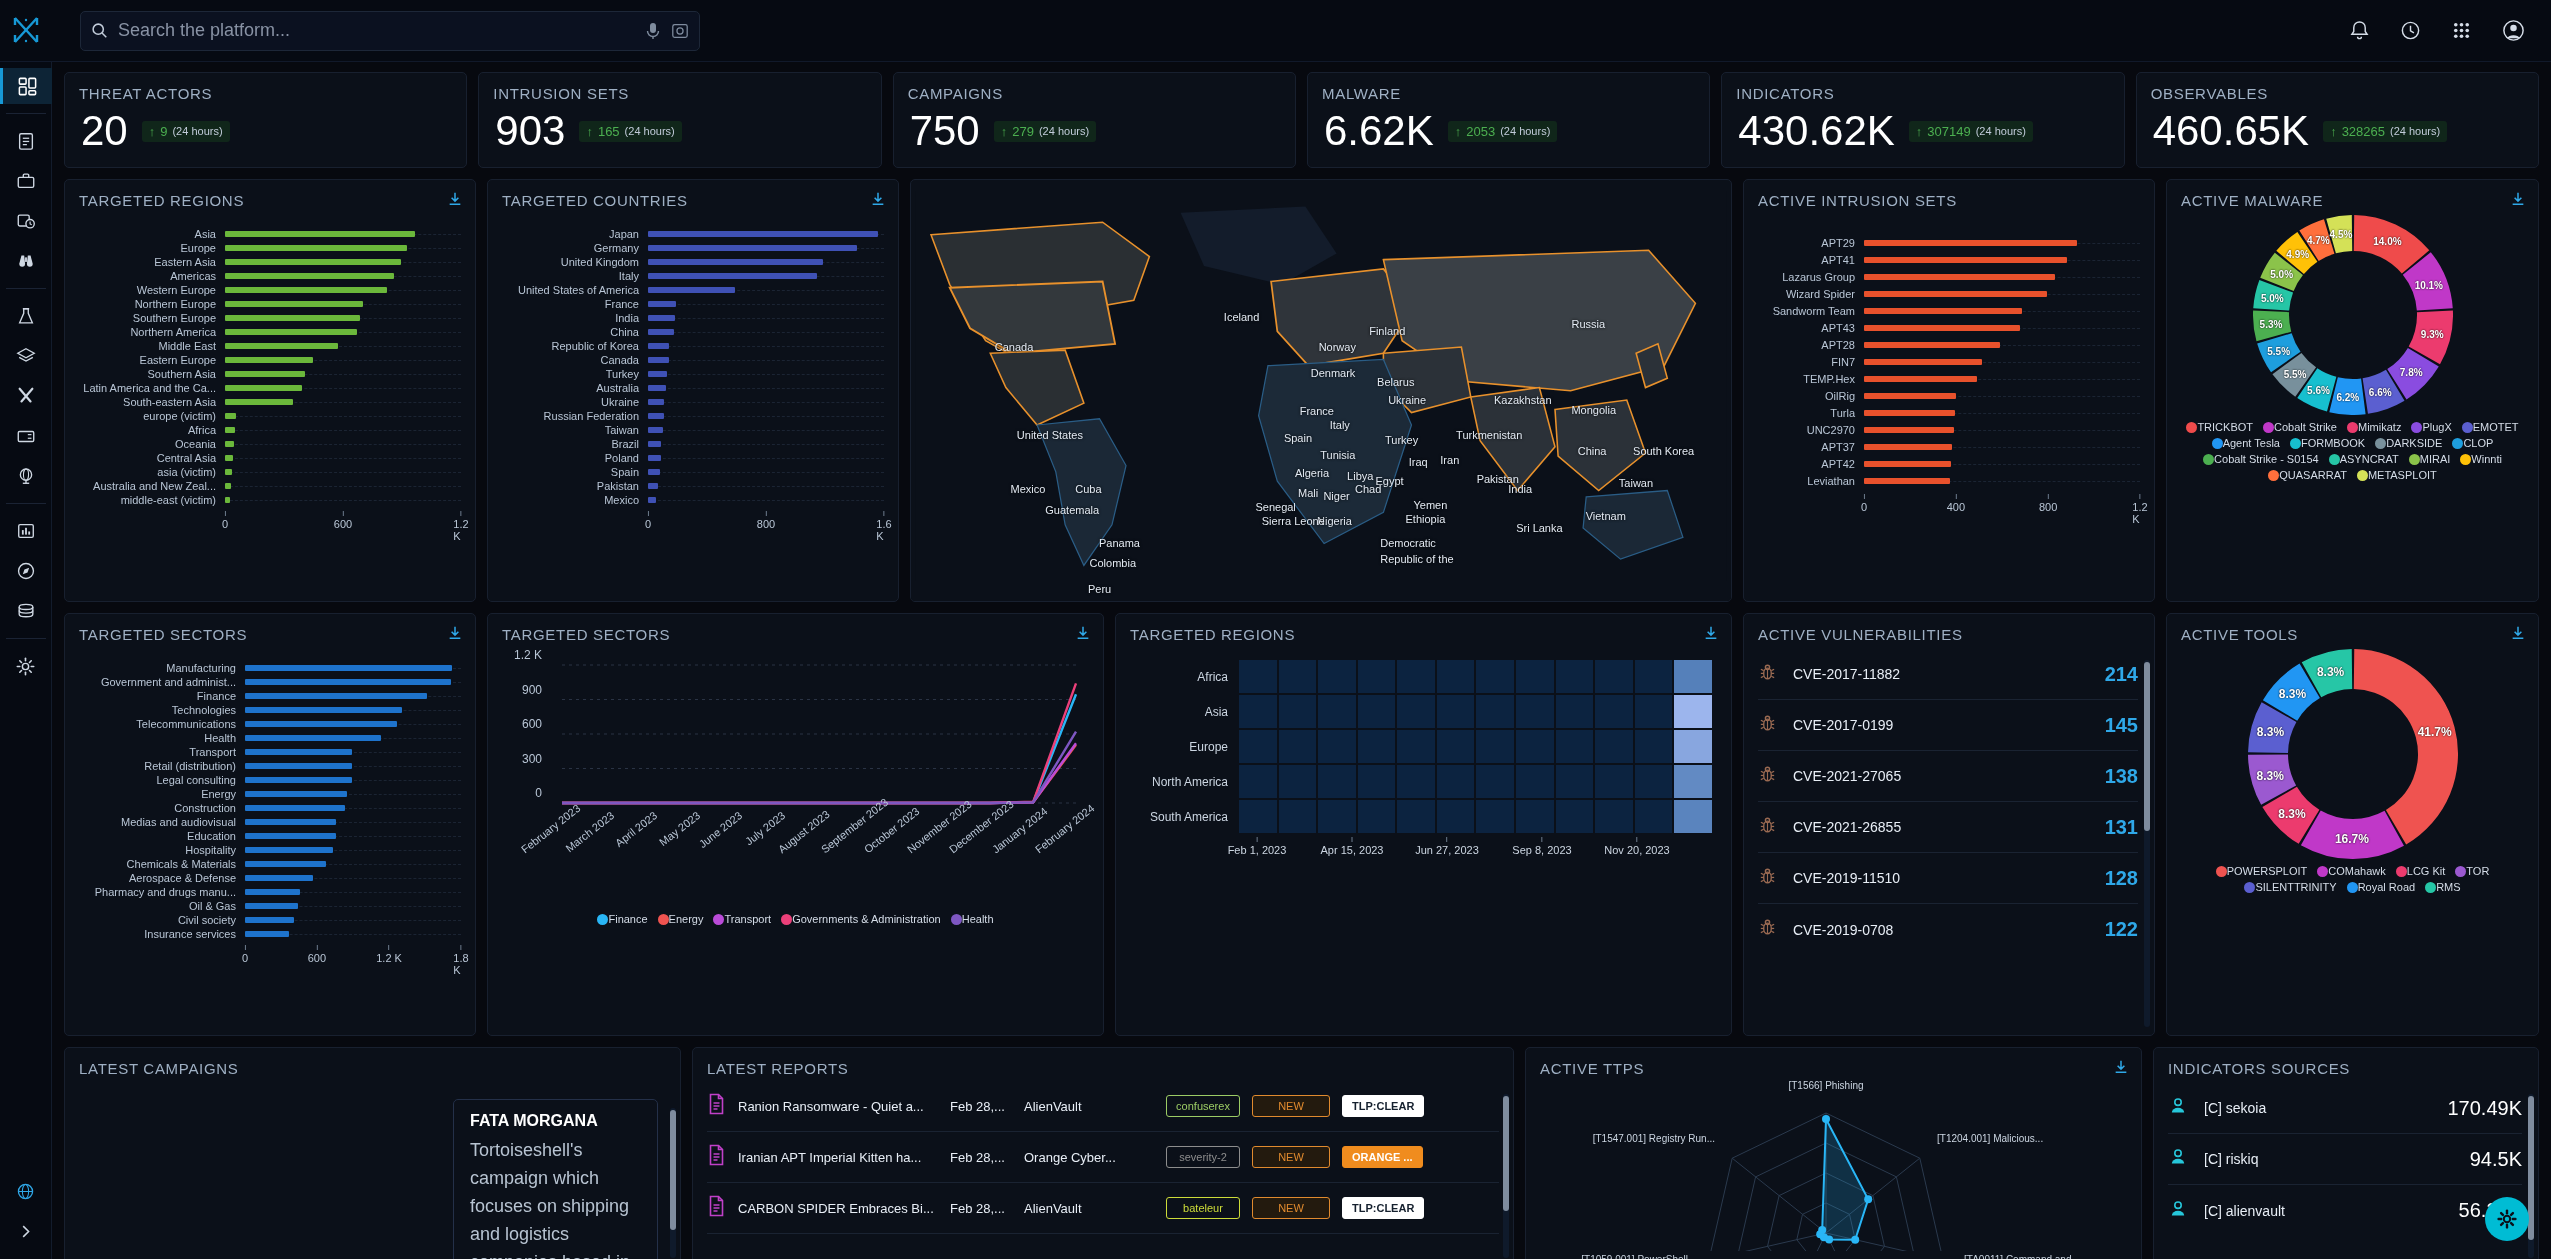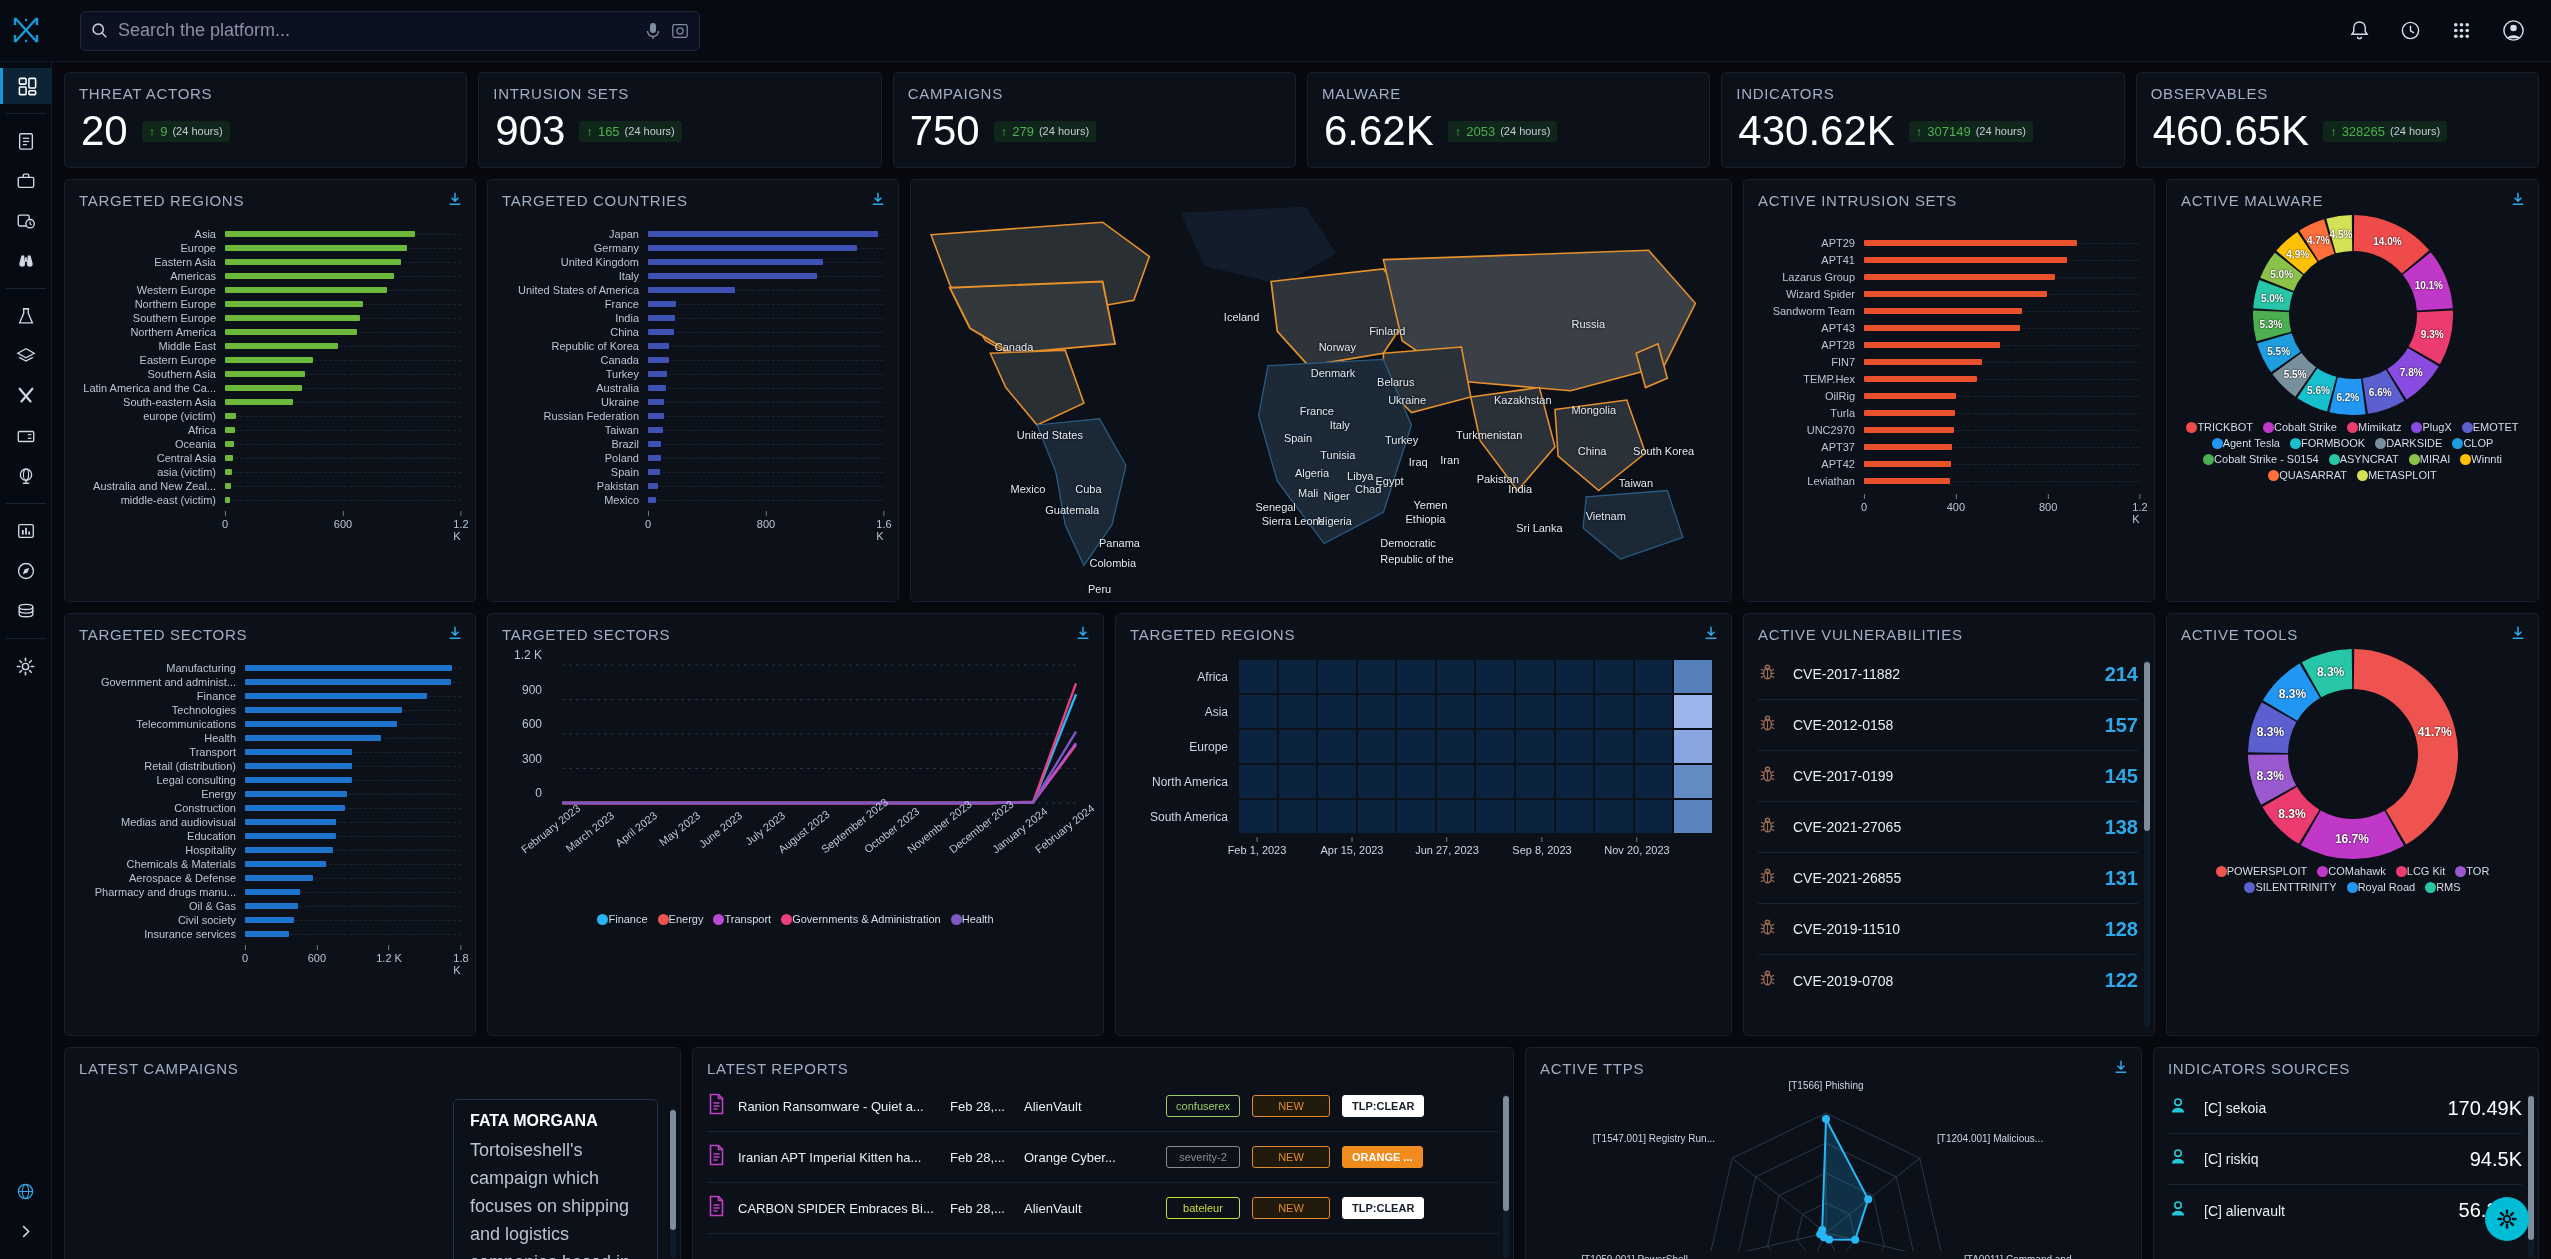--- a/index.html
+++ b/index.html
@@ -1439,38 +1439,20 @@
         <line x1="10" y1="6.8" x2="10" y2="16" stroke="#9a6a52" stroke-width="1.2"></line>
         <g stroke="#9a6a52" stroke-width="1.3">
           <line x1="6" y1="8" x2="3" y2="6.6"></line>
                       <line x1="14" y1="8" x2="17" y2="6.6"></line>
           <line x1="6" y1="11" x2="3" y2="11"></line>
                       <line x1="14" y1="11" x2="17" y2="11"></line>
           <line x1="6" y1="14" x2="3" y2="15.4"></line>
                       <line x1="14" y1="14" x2="17" y2="15.4"></line>
         </g>
       </svg></span>
-    <span class="list-name">CVE-2012-0158</span>
-    <span class="list-val">157</span>
-  </div>
-  <div class="list-row">
-    <span>
-      <svg width="19" height="19" viewBox="0 0 20 20">
-        <ellipse cx="10" cy="11" rx="4" ry="5.6" stroke="#9a6a52" stroke-width="1.5" fill="none"></ellipse>
-        <circle cx="10" cy="4.6" r="2.2" stroke="#9a6a52" stroke-width="1.5" fill="none"></circle>
-        <line x1="10" y1="6.8" x2="10" y2="16" stroke="#9a6a52" stroke-width="1.2"></line>
-        <g stroke="#9a6a52" stroke-width="1.3">
-          <line x1="6" y1="8" x2="3" y2="6.6"></line>
-                      <line x1="14" y1="8" x2="17" y2="6.6"></line>
-          <line x1="6" y1="11" x2="3" y2="11"></line>
-                      <line x1="14" y1="11" x2="17" y2="11"></line>
-          <line x1="6" y1="14" x2="3" y2="15.4"></line>
-                      <line x1="14" y1="14" x2="17" y2="15.4"></line>
-        </g>
-      </svg></span>
     <span class="list-name">CVE-2017-0199</span>
     <span class="list-val">145</span>
   </div>
   <div class="list-row">
     <span>
       <svg width="19" height="19" viewBox="0 0 20 20">
         <ellipse cx="10" cy="11" rx="4" ry="5.6" stroke="#9a6a52" stroke-width="1.5" fill="none"></ellipse>
         <circle cx="10" cy="4.6" r="2.2" stroke="#9a6a52" stroke-width="1.5" fill="none"></circle>
         <line x1="10" y1="6.8" x2="10" y2="16" stroke="#9a6a52" stroke-width="1.2"></line>
         <g stroke="#9a6a52" stroke-width="1.3">

